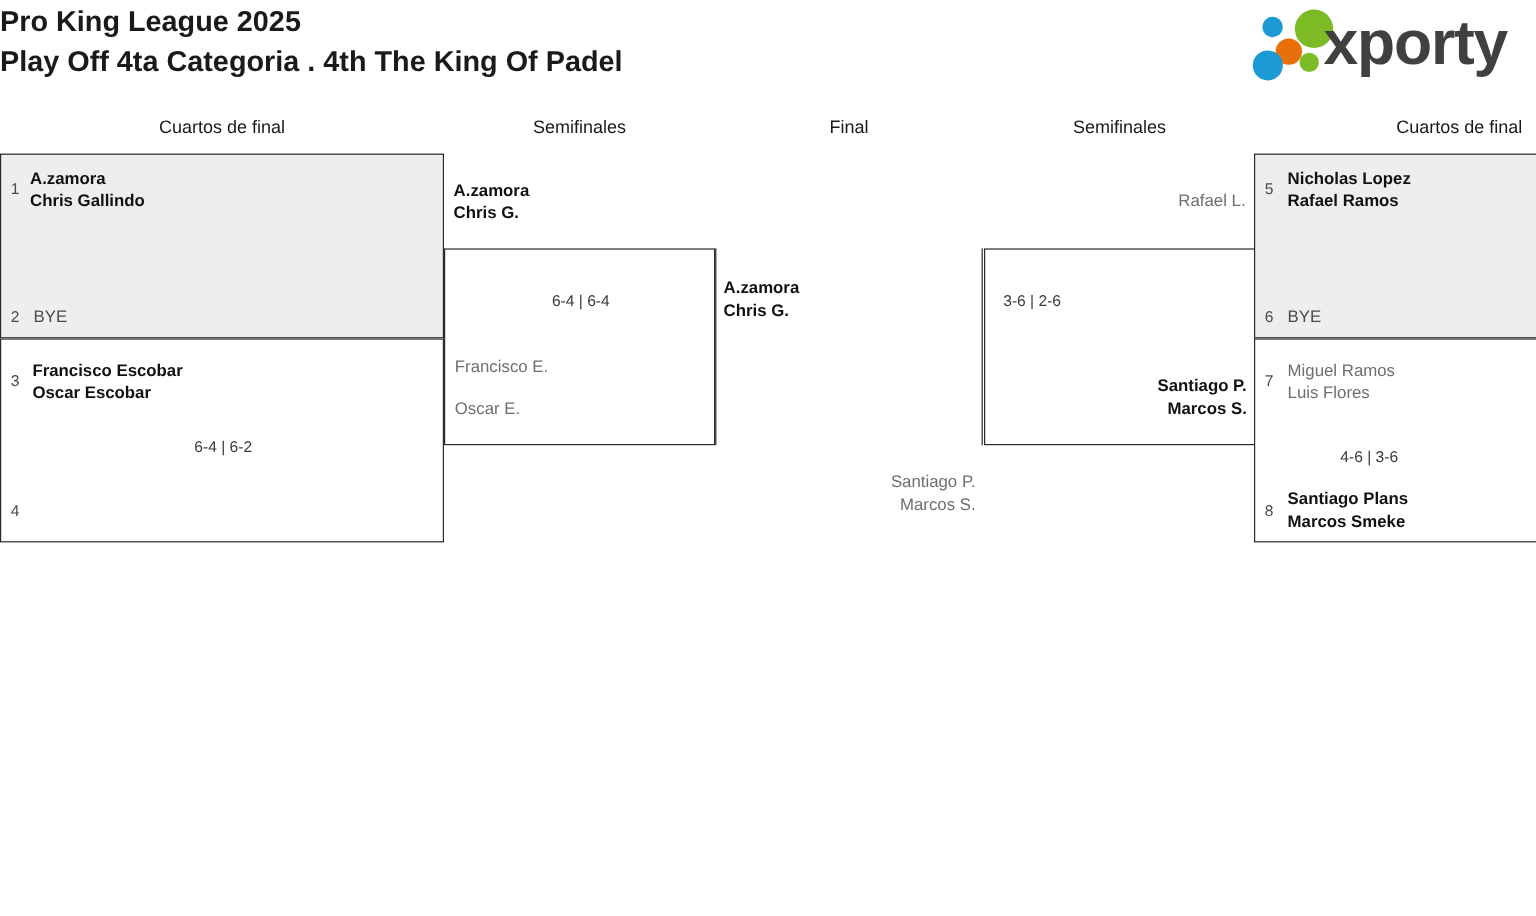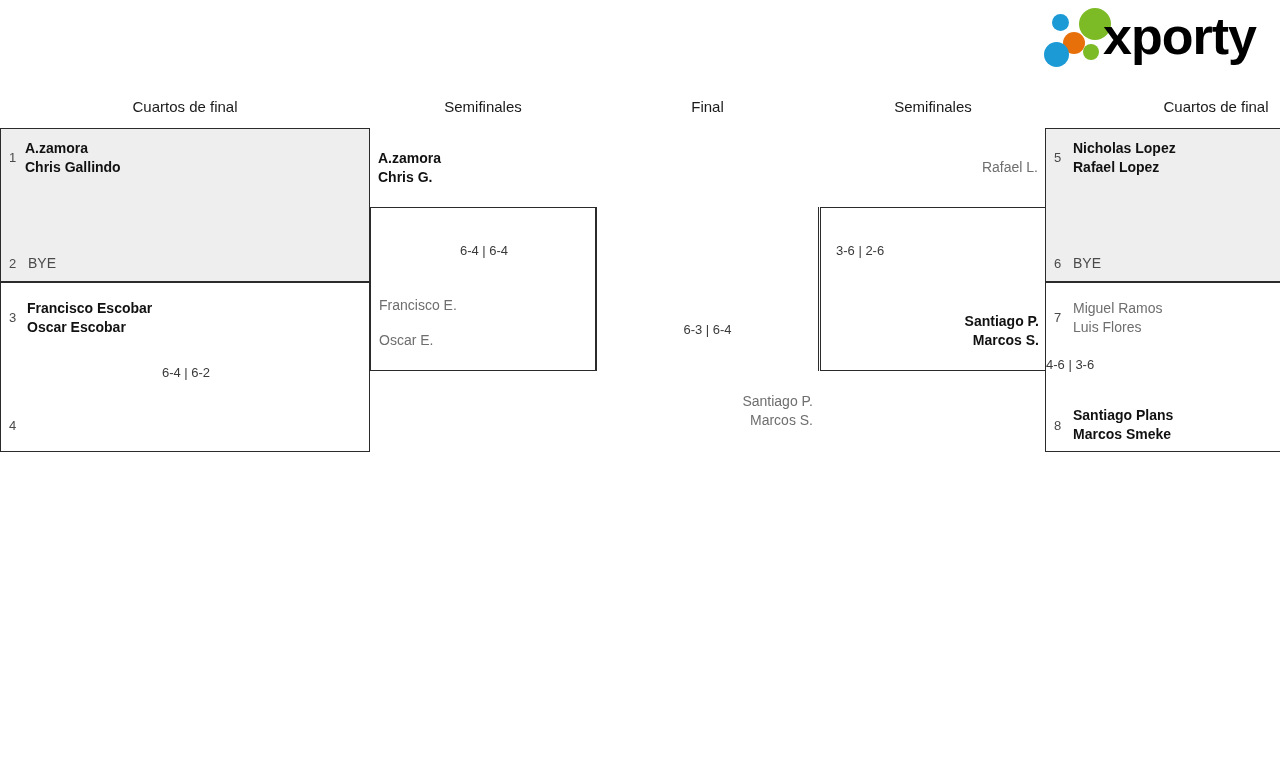--- a/index.html
+++ b/index.html
@@ -55,21 +55,21 @@
   .dot-blue-big   { left: 1px;  top: 36px; width: 25px; height: 25px; background: #1c9ad6; }
   .dot-green-big  { left: 36px; top: 2px;  width: 32px; height: 32px; background: #7dbb26; }
   .dot-green-sm   { left: 40px; top: 38px; width: 16px; height: 16px; background: #7dbb26; }
   .logo-word {
     position: absolute;
     left: 60px;
     top: -1px;
     font-size: 52px;
     font-weight: 700;
     letter-spacing: -1px;
-    color: #000000;
+    color: #404040;
     line-height: 62px;
     font-family: "Liberation Sans", sans-serif;
   }
 
   
   .round-title {
     position: absolute;
     font-size: 15px;
     font-weight: 400;
     color: #1a1a1a;
@@ -116,20 +116,24 @@
 
   .connector {
     position: absolute;
     background: #2b2b2b;
   }
 </style>
 </head>
 <body>
 
 <div class="header">
+  <div class="title-block">
+    <div class="title-line">Pro King League 2025</div>
+    <div class="title-line">Play Off 4ta Categoria . 4th The King Of Padel</div>
+  </div>
 
   <div class="logo">
     <div class="logo-mark">
       <span class="dot dot-blue-top"></span>
       <span class="dot dot-orange"></span>
       <span class="dot dot-blue-big"></span>
       <span class="dot dot-green-big"></span>
       <span class="dot dot-green-sm"></span>
     </div>
     <div class="logo-word">xporty</div>
@@ -169,52 +173,49 @@
 
   <div class="match-box" style="left:370px; top:207px; width:226px; height:164px;">
     <span class="team loser" style="left:8px; top:88px;">Francisco E.</span>
     <span class="team loser" style="left:8px; top:123px;">Oscar E.</span>
     <span class="score" style="left:0px; top:35px; width:226px; text-align:center;">6-4 | 6-4</span>
   </div>
 
   <span class="team winner" style="left:603px; top:230px;">A.zamora</span>
   <span class="team winner" style="left:603px; top:249px;">Chris G.</span>
 
-  <div class="match-box" style="left:596px; top:207px; width:223px; height:164px; border:none;">
-    <span class="score" style="left:0px; top:115px; width:223px; text-align:center;">6-3 | 6-4</span>
-  </div>
 
   <span class="team loser right" style="left:596px; top:392px; width:217px;">Santiago P.</span>
   <span class="team loser right" style="left:596px; top:411px; width:217px;">Marcos S.</span>
 
   <div class="connector" style="left:596px; top:207px; width:1px; height:164px;"></div>
   <div class="connector" style="left:818px; top:207px; width:1px; height:164px;"></div>
 
   <span class="team loser right" style="left:820px; top:158px; width:218px;">Rafael L.</span>
 
   <div class="match-box" style="left:820px; top:207px; width:226px; height:164px;">
     <span class="team winner right" style="left:0px; top:104px; width:218px;">Santiago P.</span>
     <span class="team winner right" style="left:0px; top:123px; width:218px;">Marcos S.</span>
     <span class="score" style="left:15px; top:35px; width:226px; text-align:left;">3-6 | 2-6</span>
   </div>
 
   <div class="match-box shaded" style="left:1045px; top:128px; width:280px; height:154px;">
     <span class="seed" style="left:8px; top:22px;">5</span>
     <span class="team winner" style="left:27px; top:10px;">Nicholas Lopez</span>
-    <span class="team winner" style="left:27px; top:29px;">Rafael Lopez</span>
+    <span class="team winner" style="left:27px; top:29px;">Rafael Ramos</span>
 
     <span class="seed" style="left:8px; top:128px;">6</span>
     <span class="team bye" style="left:27px; top:125px;">BYE</span>
   </div>
 
   <div class="match-box" style="left:1045px; top:282px; width:280px; height:170px;">
     <span class="seed" style="left:8px; top:28px;">7</span>
     <span class="team loser" style="left:27px; top:16px;">Miguel Ramos</span>
     <span class="team loser" style="left:27px; top:35px;">Luis Flores</span>
 
     <span class="seed" style="left:8px; top:136px;">8</span>
     <span class="team winner" style="left:27px; top:123px;">Santiago Plans</span>
     <span class="team winner" style="left:27px; top:142px;">Marcos Smeke</span>
 
-    <span class="score" style="left:0px; top:74px; width:190px; text-align:left;">4-6 | 3-6</span>
+    <span class="score" style="left:0px; top:90px; width:190px; text-align:center;">4-6 | 3-6</span>
   </div>
 
 </div>
 
 </body></html>

